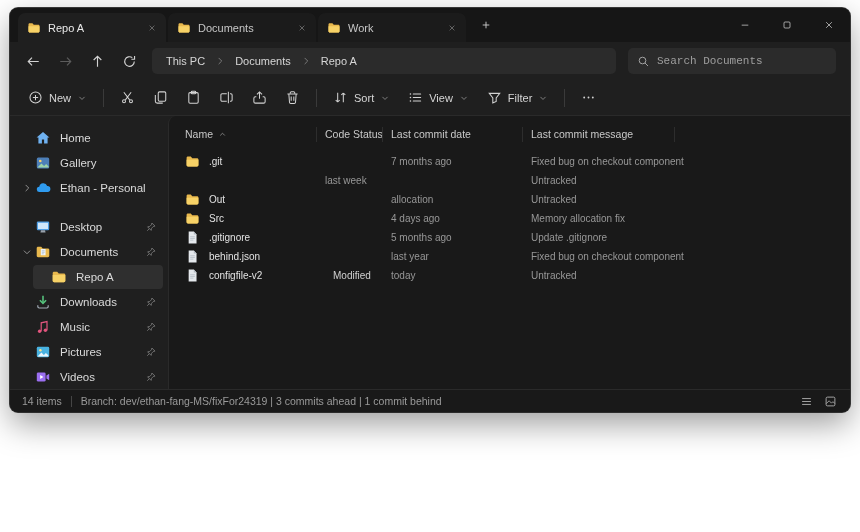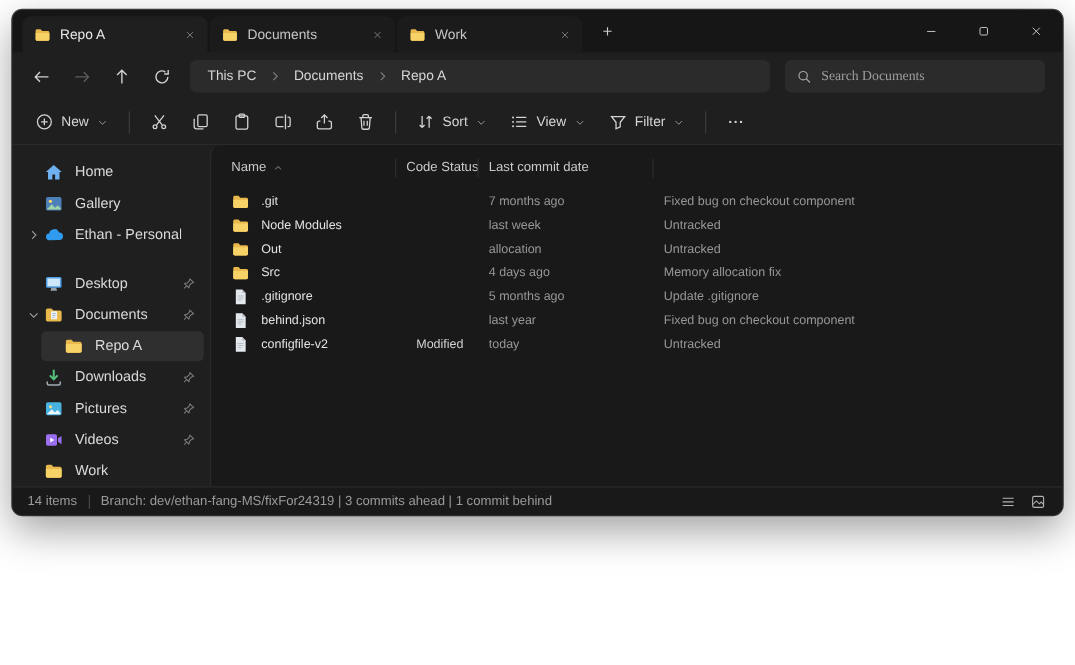--- a/index.html
+++ b/index.html
@@ -24,21 +24,21 @@
   
   .navbar{height:38px;background:#1f1f1f;display:flex;align-items:center;padding:0 14px 0 8px;gap:2px;flex:none}
   .navbtn{width:30px;height:28px;border:none;background:none;color:#d2d2d2;display:flex;align-items:center;justify-content:center;border-radius:4px;cursor:pointer}
   .navbtn .ic{width:15px;height:15px}
   .navbtn.disabled{color:#5c5c5c}
   .addressbar{flex:1;height:26px;margin:0 10px 0 6px;background:#2b2b2b;border-radius:5px;display:flex;align-items:center;padding:0 10px;gap:5px;font-size:11px;color:#d6d6d6;overflow:hidden}
   .crumb{padding:2px 4px;border-radius:3px;white-space:nowrap;cursor:pointer}
   .crumb-sep{opacity:.75}
   .searchbox{width:208px;height:26px;background:#2b2b2b;border-radius:5px;display:flex;align-items:center;padding:0 9px;gap:7px;flex:none}
   .searchbox .ic{width:13px;height:13px}
-  .searchbox input{background:transparent;border:none;outline:none;color:#d6d6d6;font-size:11px;width:100%;font-family:Liberation Serif, serif}
+  .searchbox input{background:transparent;border:none;outline:none;color:#d6d6d6;font-size:11px;width:100%;font-family:Liberation Mono, monospace}
   .searchbox input::placeholder{color:#9e9e9e}
 
   
   .toolbar{height:36px;background:#1f1f1f;border-bottom:1px solid #2a2a2a;display:flex;align-items:center;padding:0 10px;gap:2px;flex:none}
   .tbtn{height:28px;border:none;background:none;border-radius:4px;display:flex;align-items:center;gap:6px;padding:0 8px;color:#d6d6d6;font-size:11px;cursor:pointer}
   .tbtn .ic{width:15px;height:15px}
   .tbtn .chev{width:10px;height:10px}
   .tdiv{width:1px;height:18px;background:#3a3a3a;margin:0 6px;flex:none}
 
   
@@ -467,20 +467,39 @@
                 <path d="M9.2 2.7l4.1 4.1-2.3.6-2.3 2.3-.5 2.8-4.7-4.7 2.8-.5 2.3-2.3z"></path>
                 <path d="M5.6 10.4 3 13"></path>
               </g>
             </svg>
           </span>
         </div>
         <div class="sitem">
           <span class="schev ic i12"></span>
           <span class="sicon ic i16">
             <svg viewBox="0 0 16 16">
+              <path d="M6.2 12.2V3.8l5.8-1.2v8.6" fill="none" stroke="#e3557e" stroke-width="1.2"></path>
+              <circle cx="4.6" cy="12.2" r="1.7" fill="#e3557e"></circle>
+              <circle cx="10.4" cy="11.2" r="1.7" fill="#e3557e"></circle>
+            </svg>
+          </span>
+          <span class="slabel">Music</span>
+          <span class="spin ic i12">
+            <svg viewBox="0 0 16 16">
+              <g fill="none" stroke="#8f8f8f" stroke-width="1.1" stroke-linejoin="round">
+                <path d="M9.2 2.7l4.1 4.1-2.3.6-2.3 2.3-.5 2.8-4.7-4.7 2.8-.5 2.3-2.3z"></path>
+                <path d="M5.6 10.4 3 13"></path>
+              </g>
+            </svg>
+          </span>
+        </div>
+        <div class="sitem">
+          <span class="schev ic i12"></span>
+          <span class="sicon ic i16">
+            <svg viewBox="0 0 16 16">
               <rect x="1.8" y="2.8" width="12.4" height="10.4" rx="1.4" fill="#48b2e0"></rect>
               <circle cx="5.4" cy="6.3" r="1.2" fill="#ffe089"></circle>
               <path d="M2.5 12.4 6.4 8.4l2.5 2.5 2-2 2.4 2.4v1.1z" fill="#eaf7fd"></path>
             </svg>
           </span>
           <span class="slabel">Pictures</span>
           <span class="spin ic i12">
             <svg viewBox="0 0 16 16">
               <g fill="none" stroke="#8f8f8f" stroke-width="1.1" stroke-linejoin="round">
                 <path d="M9.2 2.7l4.1 4.1-2.3.6-2.3 2.3-.5 2.8-4.7-4.7 2.8-.5 2.3-2.3z"></path>
@@ -546,48 +565,42 @@
               <svg viewBox="0 0 16 16">
                 <path d="M3.9 9.8 8 5.7l4.1 4.1" fill="none" stroke="#a8a8a8" stroke-width="1.2"></path>
               </svg>
             </span>
         </div>
         <div class="hc">
             <span>Code Status</span>
           </div>
         <div class="hc">
             <span>Last commit date</span>
+          </div>
+        <div class="hc">
+            <span>Last commit message</span>
           </div>
         <div class="hc filler"></div>
       </div>
       <div id="rows">
           <div class="frow">
             <span class="c-name">
               <span class="ic i15 ficon">
                 <svg viewBox="0 0 16 16">
                   <path d="M1.7 4.1c0-.8.6-1.4 1.4-1.4h3.1l1.5 1.7h5.2c.8 0 1.4.6 1.4 1.4v6c0 .8-.6 1.4-1.4 1.4H3.1c-.8 0-1.4-.6-1.4-1.4z" fill="#e8b84d"></path>
                   <path d="M1.7 6.1h12.6v5.7c0 .8-.6 1.4-1.4 1.4H3.1c-.8 0-1.4-.6-1.4-1.4z" fill="#f7d267"></path>
                 </svg>
               </span>
               <span class="fname">.git</span>
             </span>
             <span class="c-status"></span>
             <span class="c-date">7 months ago</span>
             <span class="c-msg">Fixed bug on checkout component</span>
           </div>
           <div class="frow">
-            <span class="c-name">
-              <span class="ic i15 ficon">
-                <svg viewBox="0 0 16 16">
-                  <path d="M1.7 4.1c0-.8.6-1.4 1.4-1.4h3.1l1.5 1.7h5.2c.8 0 1.4.6 1.4 1.4v6c0 .8-.6 1.4-1.4 1.4H3.1c-.8 0-1.4-.6-1.4-1.4z" fill="#e8b84d"></path>
-                  <path d="M1.7 6.1h12.6v5.7c0 .8-.6 1.4-1.4 1.4H3.1c-.8 0-1.4-.6-1.4-1.4z" fill="#f7d267"></path>
-                </svg>
-              </span>
-              <span class="fname">Node Modules</span>
-            </span>
             <span class="c-status"></span>
             <span class="c-date">last week</span>
             <span class="c-msg">Untracked</span>
           </div>
           <div class="frow">
             <span class="c-name">
               <span class="ic i15 ficon">
                 <svg viewBox="0 0 16 16">
                   <path d="M1.7 4.1c0-.8.6-1.4 1.4-1.4h3.1l1.5 1.7h5.2c.8 0 1.4.6 1.4 1.4v6c0 .8-.6 1.4-1.4 1.4H3.1c-.8 0-1.4-.6-1.4-1.4z" fill="#e8b84d"></path>
                   <path d="M1.7 6.1h12.6v5.7c0 .8-.6 1.4-1.4 1.4H3.1c-.8 0-1.4-.6-1.4-1.4z" fill="#f7d267"></path>

